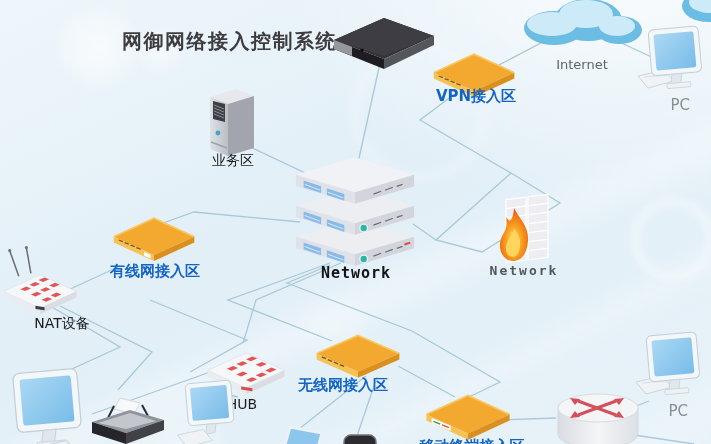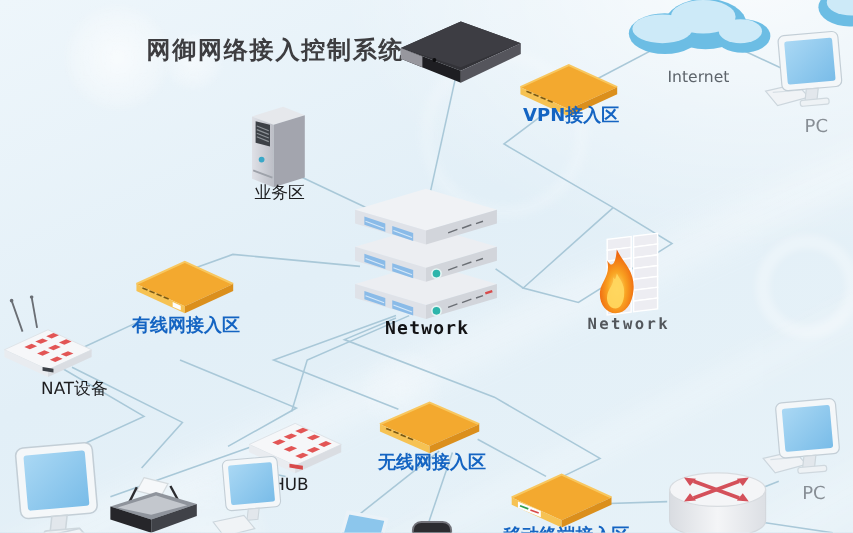--- a/index.html
+++ b/index.html
@@ -23,21 +23,21 @@
   .lbl-gray{color:#878e95;font-size:15px;text-align:right;}
   #title{position:absolute;left:122px;top:28px;font-size:20px;font-weight:bold;color:#3d3d40;letter-spacing:1.5px;}
   #lbl-internet{left:546px;top:41px;width:72px;color:#5d646b;font-size:13px;margin-top:16px;}
   #lbl-vpn{left:428px;top:87px;width:96px;}
   #lbl-biz{left:200px;top:152px;width:66px;}
   #lbl-net{left:316px;top:264px;width:80px;}
   #lbl-fw{left:478px;top:263px;width:92px;}
   #lbl-wired{left:104px;top:262px;width:102px;}
   #lbl-nat{left:2px;top:315px;width:72px;margin-left:24px;}
   #lbl-hub{left:218px;top:396px;width:48px;}
-  #lbl-wireless{left:308px;top:376px;width:104px;text-align:center;}
+  #lbl-wireless{left:291px;top:376px;width:104px;text-align:center;}
   #lbl-terminal{left:406px;top:437px;width:132px;}
   #lbl-pc1{left:650px;top:96px;width:40px;}
   #lbl-pc2{left:648px;top:402px;width:40px;}
 </style>
 </head>
 <body>
 
 <div id="stage">
 
   <svg width="0" height="0" style="position:absolute">

